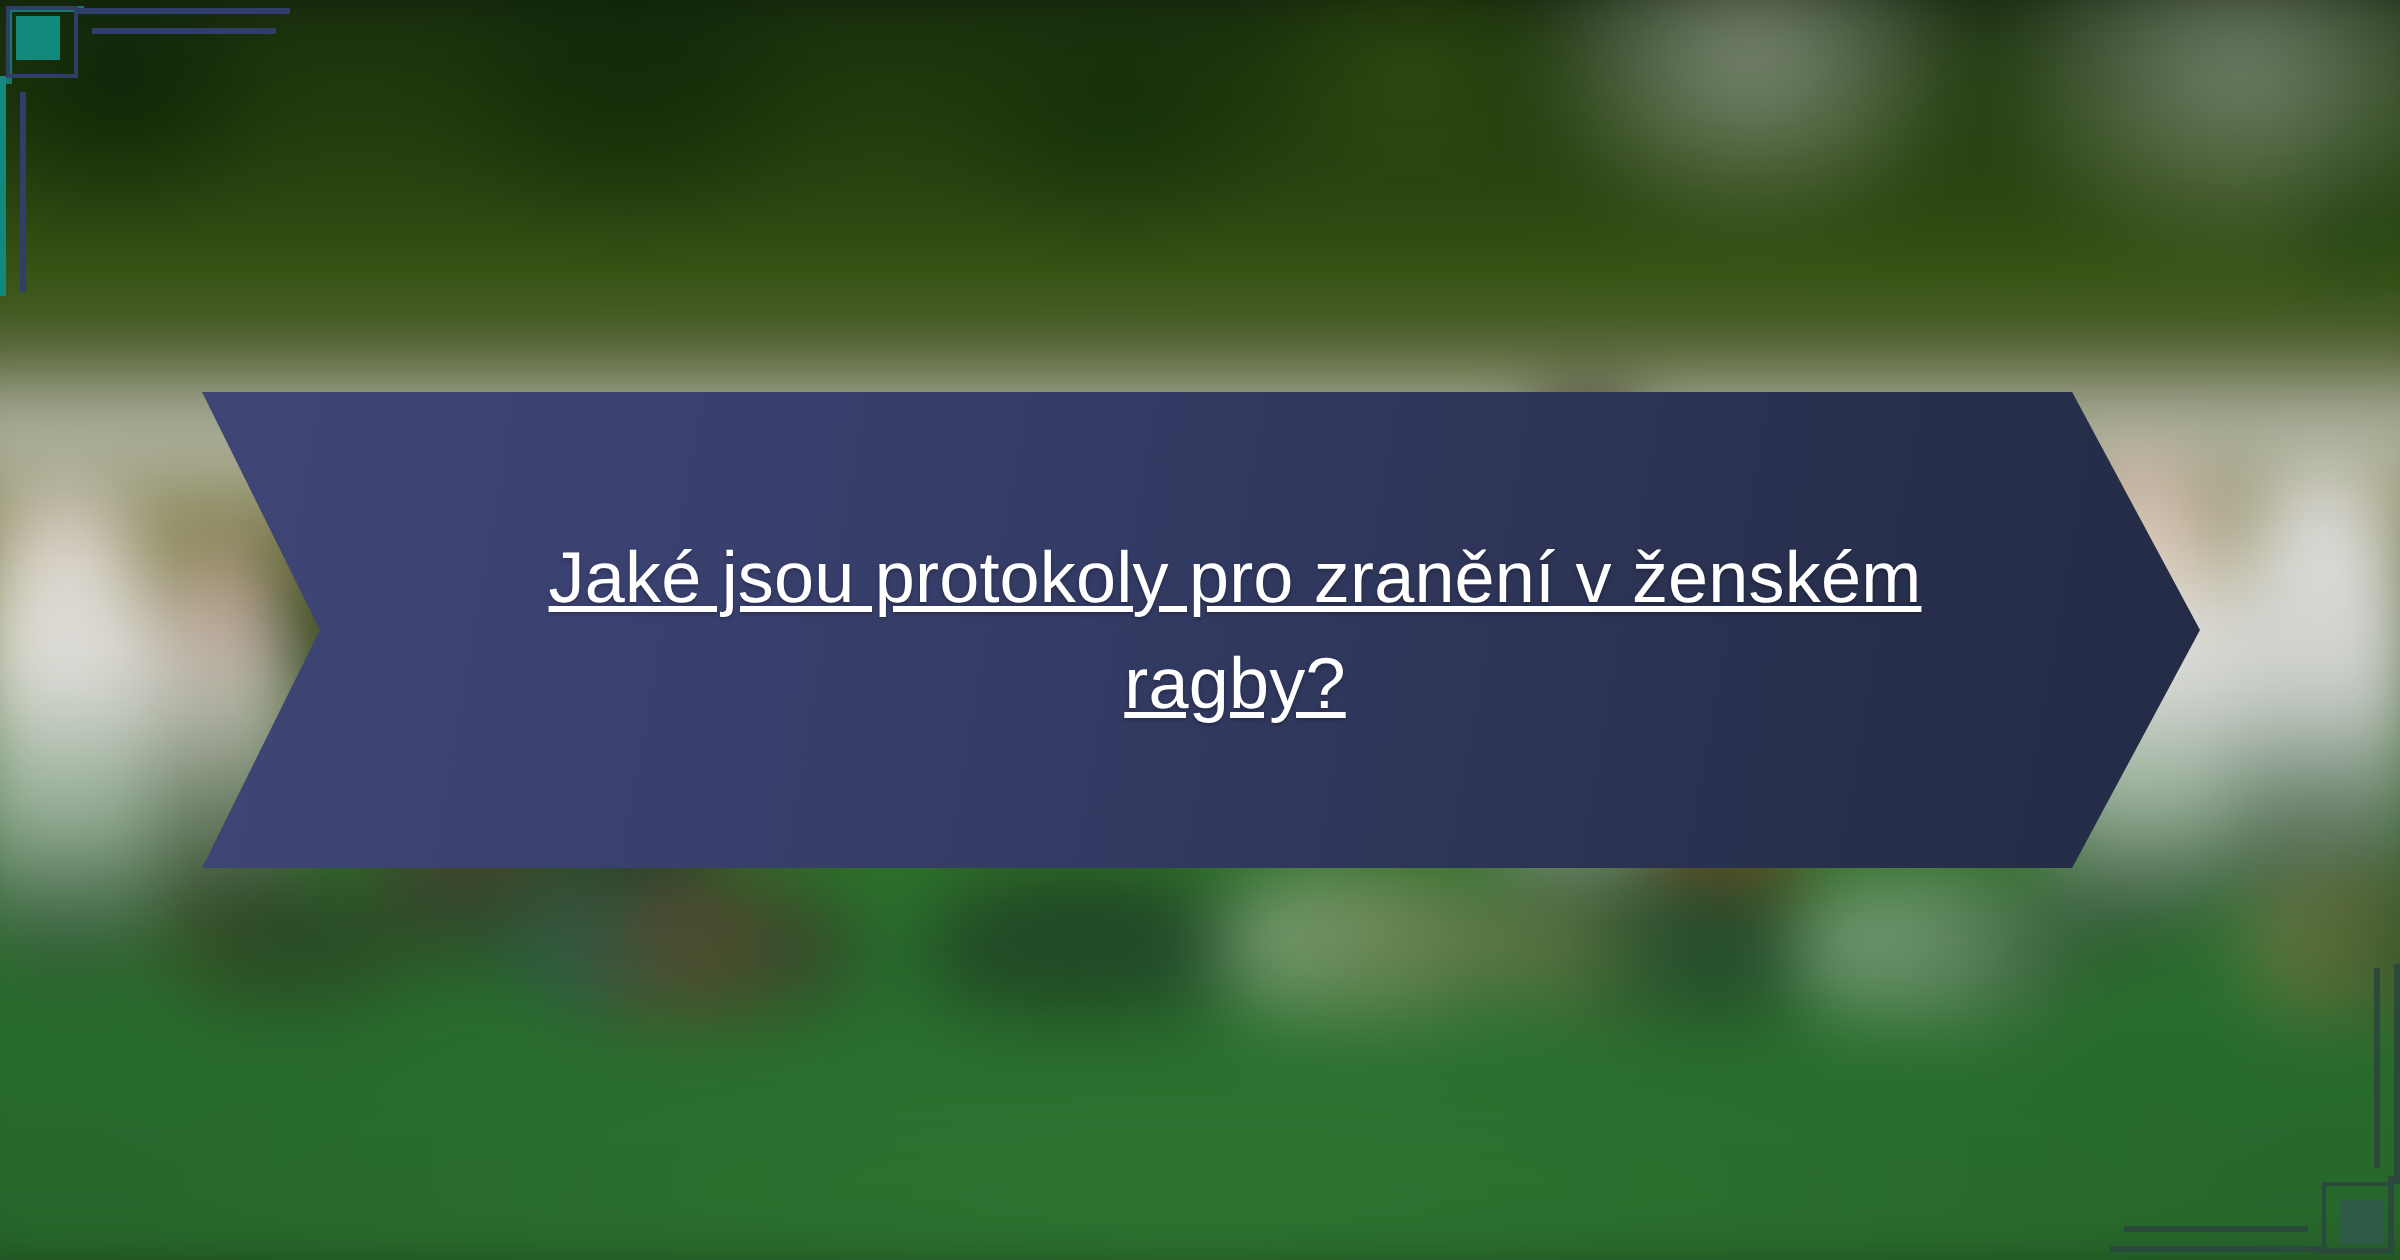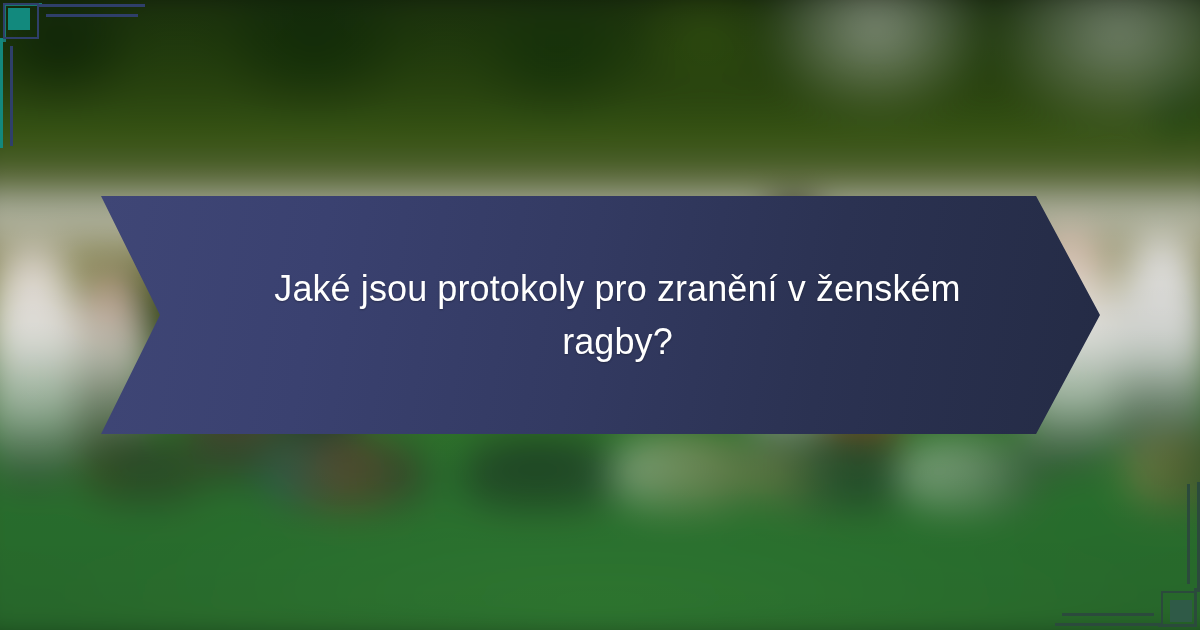--- a/index.html
+++ b/index.html
@@ -110,20 +110,21 @@
     width: 760px;
     margin-left: 34px;
     text-align: center;
     color: #ffffff;
     font-size: 36px;
     line-height: 1.48;
     font-weight: 400;
     letter-spacing: .1px;
     text-shadow: 0 1px 2px rgba(0,0,0,.28);
     white-space: pre-line;
+    text-decoration: underline;
   }
 
   
   .corner { position: absolute; }
 
   .corner-tl { left: 0; top: 0; width: 170px; height: 170px; }
   .corner-br { right: 0; bottom: 0; width: 170px; height: 170px; }
 
   .c-sq-fill {
     position: absolute;

